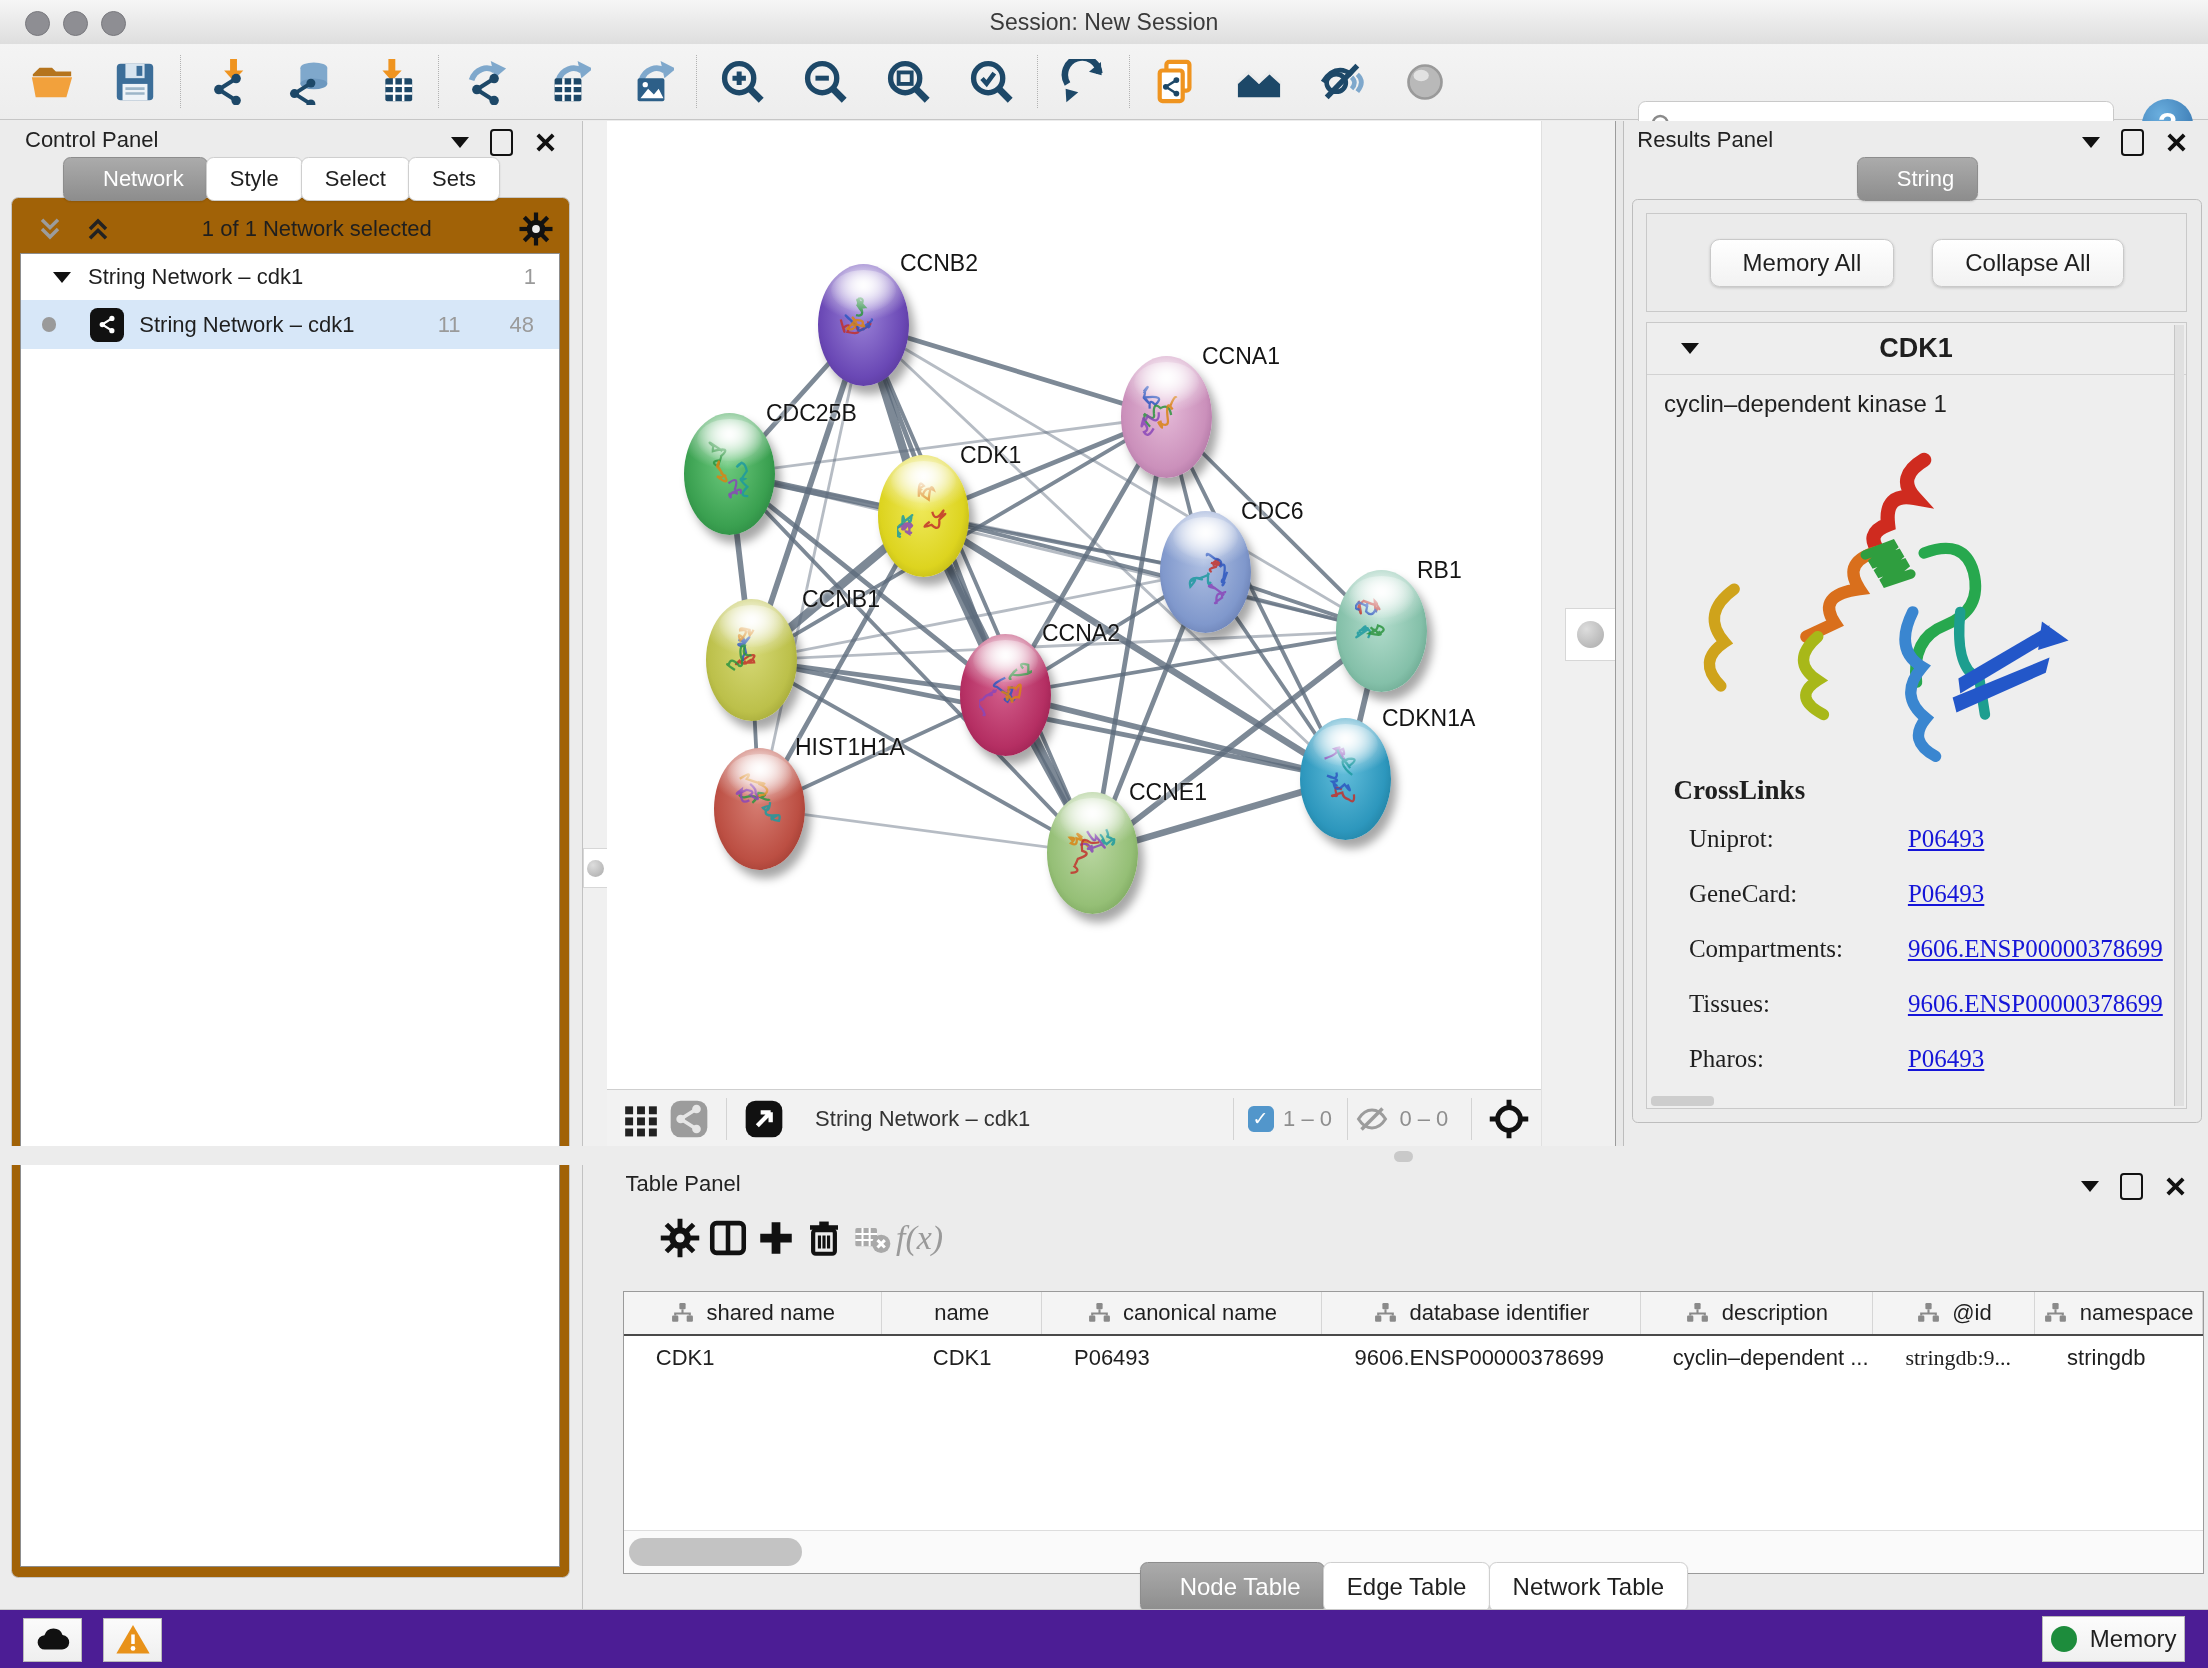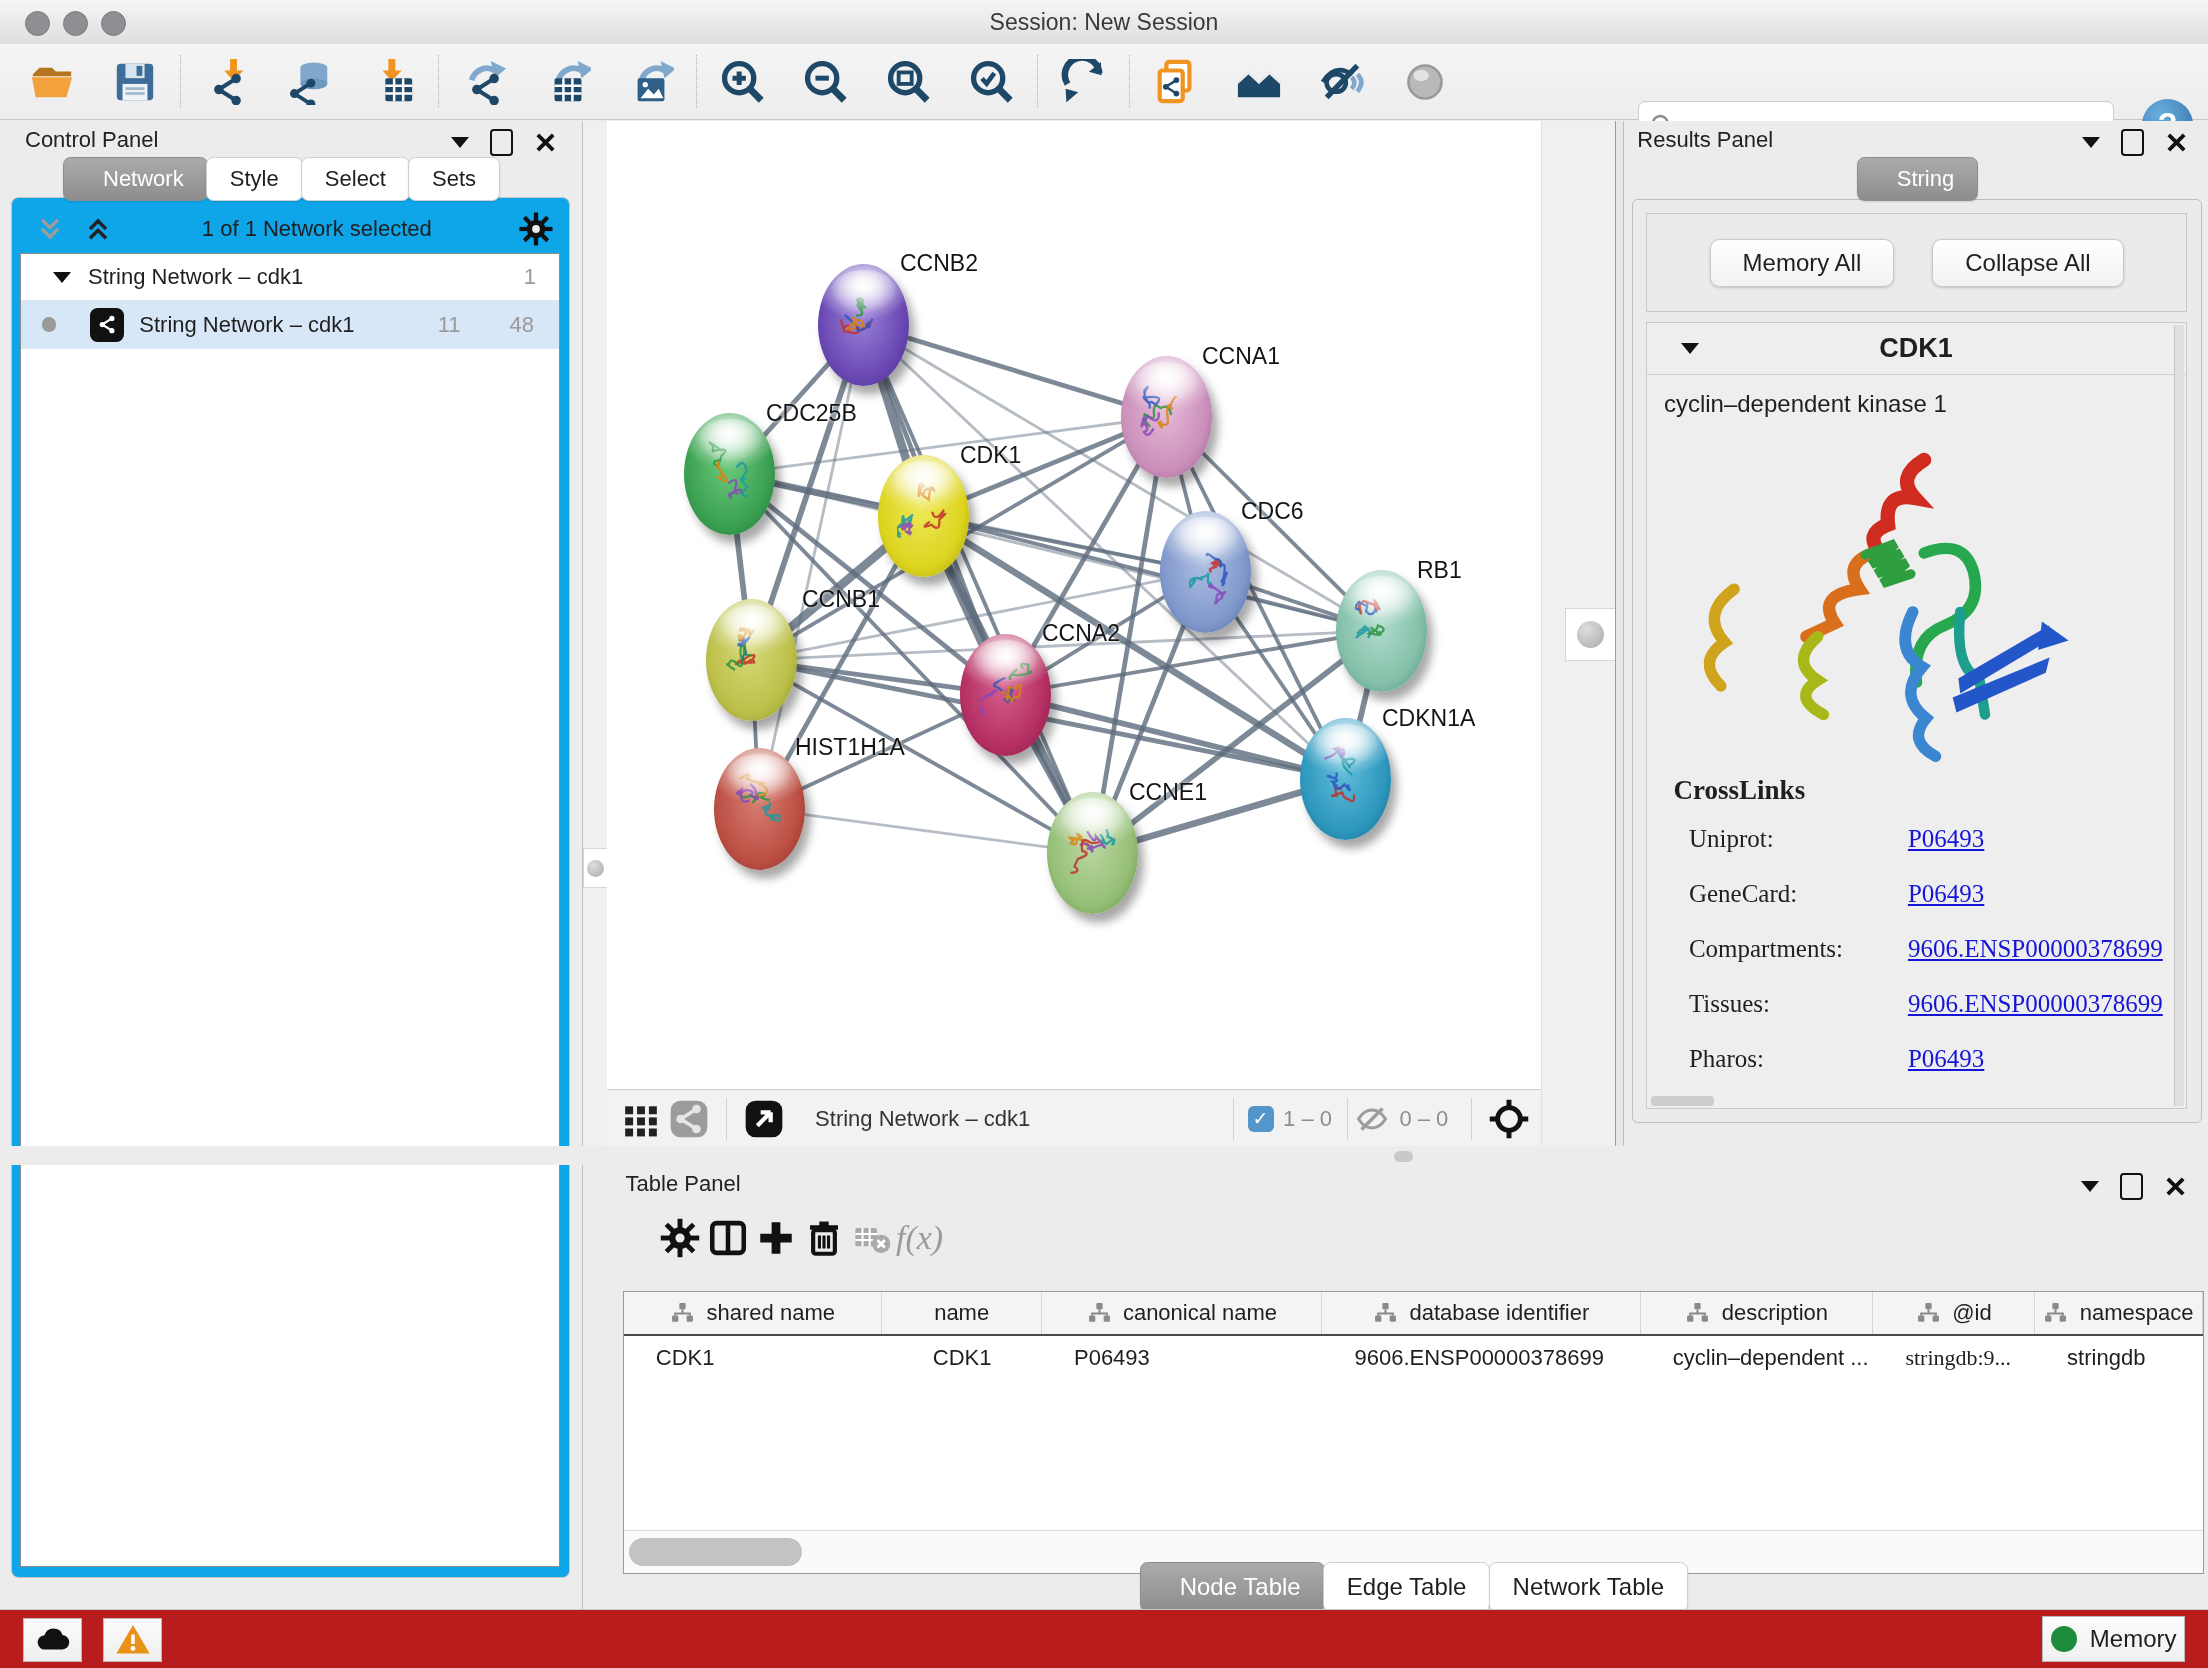--- a/index.html
+++ b/index.html
@@ -22,21 +22,21 @@
   
   .panel-head{display:flex;align-items:center;font-size:22px;color:#222;}
   .head-icons{position:absolute;display:flex;align-items:center;gap:21px;}
   .tri-down{width:0;height:0;border-left:9.5px solid transparent;border-right:9.5px solid transparent;border-top:11.4px solid #111;}
   .float-box{width:19px;height:23px;border:2.9px solid #111;border-radius:3.8px;}
   .seg{height:42px;padding:0 23px;display:flex;align-items:center;background:#fff;border:1px solid #cfcfcf;font-size:22px;border-radius:7.6px;margin-right:-1.9px;cursor:pointer;box-shadow:0 1px 1.9px rgba(0,0,0,.12);}
   .seg.active{background:linear-gradient(#ababab,#8d8d8d);color:#fff;border-color:#8d8d8d;padding-left:39px;}
   
   #control-panel{left:0;top:121px;width:582px;height:1488px;background:#ececec;border-right:1px solid #c2c2c2;}
   #cp-tabs{position:absolute;left:63px;top:36px;display:flex;z-index:2;}
-  #cp-box{position:absolute;left:11.4px;top:76px;width:559px;height:1381px;background:#0ea5e9;border:1.9px solid #c6c6c6;border-radius:7.6px;box-sizing:border-box;text-decoration:underline;}
+  #cp-box{position:absolute;left:11.4px;top:76px;width:559px;height:1381px;background:#a16207;border:1.9px solid #c6c6c6;border-radius:7.6px;box-sizing:border-box;text-decoration:underline;}
   #cp-toolrow{position:absolute;left:0;top:9.5px;width:100%;height:42px;display:flex;align-items:center;}
   #cp-status{flex:1;text-align:center;font-size:22px;}
   #cp-list{position:absolute;left:7.6px;top:55px;width:540px;height:1314px;background:#fff;border:1.9px solid #8d8d8d;box-sizing:border-box;}
   .tree-row{display:flex;align-items:center;height:46px;font-size:22px;}
   .tree-row.sel{background:#d7e7f8;height:49px;}
   .count{color:#9a9a9a;}
   .dot{width:14.3px;height:14.3px;border-radius:50%;background:#9a9a9a;}
   .black-share{width:34px;height:34px;border-radius:7.6px;background:#111;display:flex;align-items:center;justify-content:center;}
   
   #gutter-left{left:583px;top:121px;width:24px;height:1025px;background:#f0f0f0;}
@@ -81,21 +81,21 @@
   .fx{font-family:"Liberation Serif",serif;font-style:italic;font-size:34px;color:#9a9a9a;}
   #tp-table{position:absolute;left:4.8px;top:126px;width:1581px;height:283px;background:#fff;border:1.9px solid #9a9a9a;box-sizing:border-box;overflow:hidden;}
   #tp-header{display:flex;height:44px;background:#f4f4f4;border-bottom:2.9px solid #4a4a4a;box-sizing:border-box;}
   .th{display:flex;align-items:center;justify-content:center;gap:11.4px;font-size:22px;border-right:1px solid #d6d6d6;box-sizing:border-box;cursor:pointer;white-space:nowrap;overflow:hidden;}
   #tp-row{display:flex;height:44px;align-items:center;}
   .td{font-size:22px;padding-left:32px;box-sizing:border-box;white-space:nowrap;overflow:hidden;}
   #tp-hscroll{position:absolute;left:0;bottom:0;width:100%;height:42px;background:#fafafa;border-top:1px solid #ddd;}
   #tp-hthumb{position:absolute;left:4.8px;top:6.7px;width:173px;height:28.5px;border-radius:14.3px;background:#c3c3c3;}
   #tp-tabs{position:absolute;left:0;right:0;top:397px;display:flex;justify-content:center;}
   
-  #bottom-bar{left:0;top:1609px;width:2208px;height:59px;background:#b91c1c;border-top:1.9px solid #c9c9c9;}
+  #bottom-bar{left:0;top:1609px;width:2208px;height:59px;background:#4c1d95;border-top:1.9px solid #c9c9c9;}
   .bb-btn{position:absolute;top:7.6px;width:57px;height:42px;background:linear-gradient(#fbfbfb,#efefef);border:1.9px solid #b9b9b9;display:flex;align-items:center;justify-content:center;cursor:pointer;}
   #memory-button{position:absolute;right:23px;top:5.7px;width:141px;height:44px;background:linear-gradient(#fcfcfc,#f0f0f0);border:1.9px solid #b9b9b9;display:flex;align-items:center;justify-content:center;gap:13.3px;font-size:24px;cursor:pointer;}
   #memory-dot{width:26px;height:26px;border-radius:50%;background:#1d8c3c;}
   svg{display:block;}
 </style>
 </head>
 <body>
 
 <div id="titlebar" class="abs">
   <div class="traffic" style="left:25px"></div>

